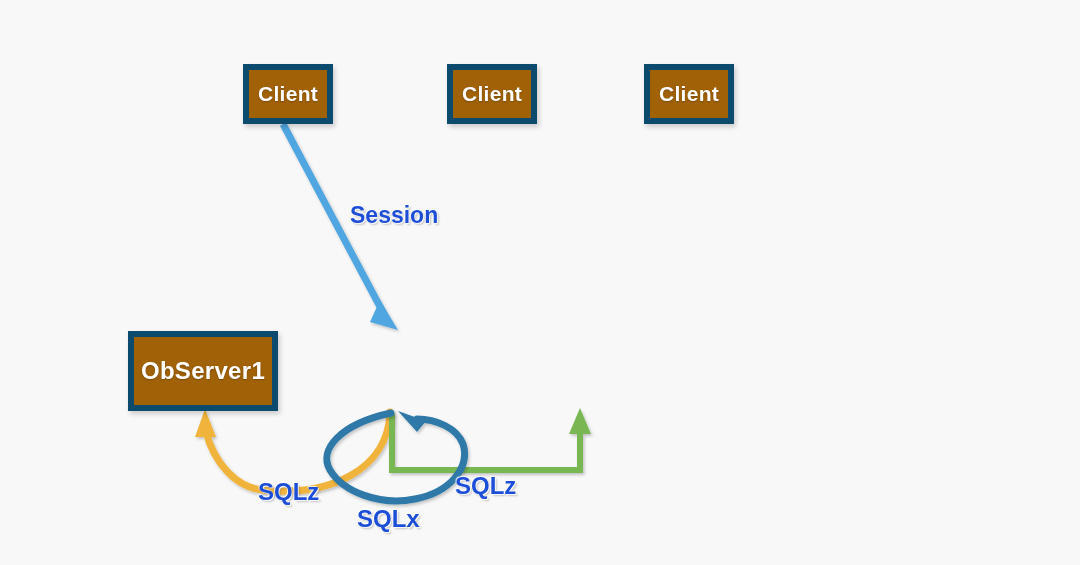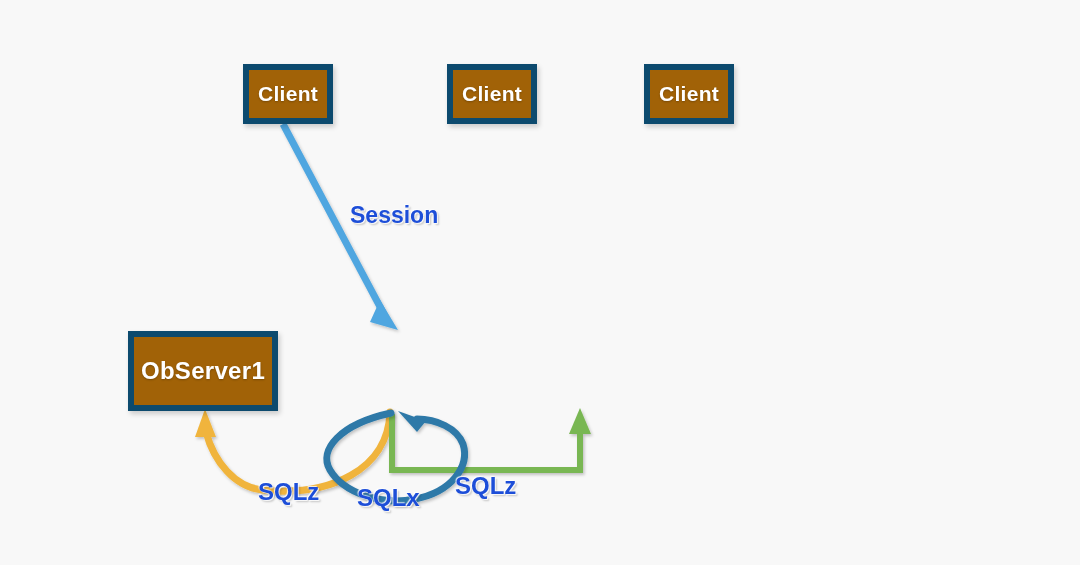--- a/index.html
+++ b/index.html
@@ -65,21 +65,21 @@
     font-size: 24px;
     color: #1d4ed8;
     text-shadow: 1px 1px 1px rgba(255,255,255,0.95),
                  -1px -1px 1px rgba(255,255,255,0.85),
                  2px 2px 2px rgba(0,0,0,0.22);
     white-space: nowrap;
     user-select: none;
   }
   #label-session { left: 350px; top: 202px; font-size: 23px; }
   #label-sqlz { left: 258px; top: 478px; }
-  #label-sqlx { left: 357px; top: 484px; }
+  #label-sqlx { left: 357px; top: 505px; }
   #label-sqly { left: 455px; top: 472px; }
 </style>
 </head>
 <body>
 
 <div id="canvas">
 
   <svg id="edge-layer" viewBox="0 0 1080 565" width="1080" height="565" xmlns="http://www.w3.org/2000/svg">
     <defs>
       <filter id="soft-shadow" x="-30%" y="-30%" width="160%" height="160%">

